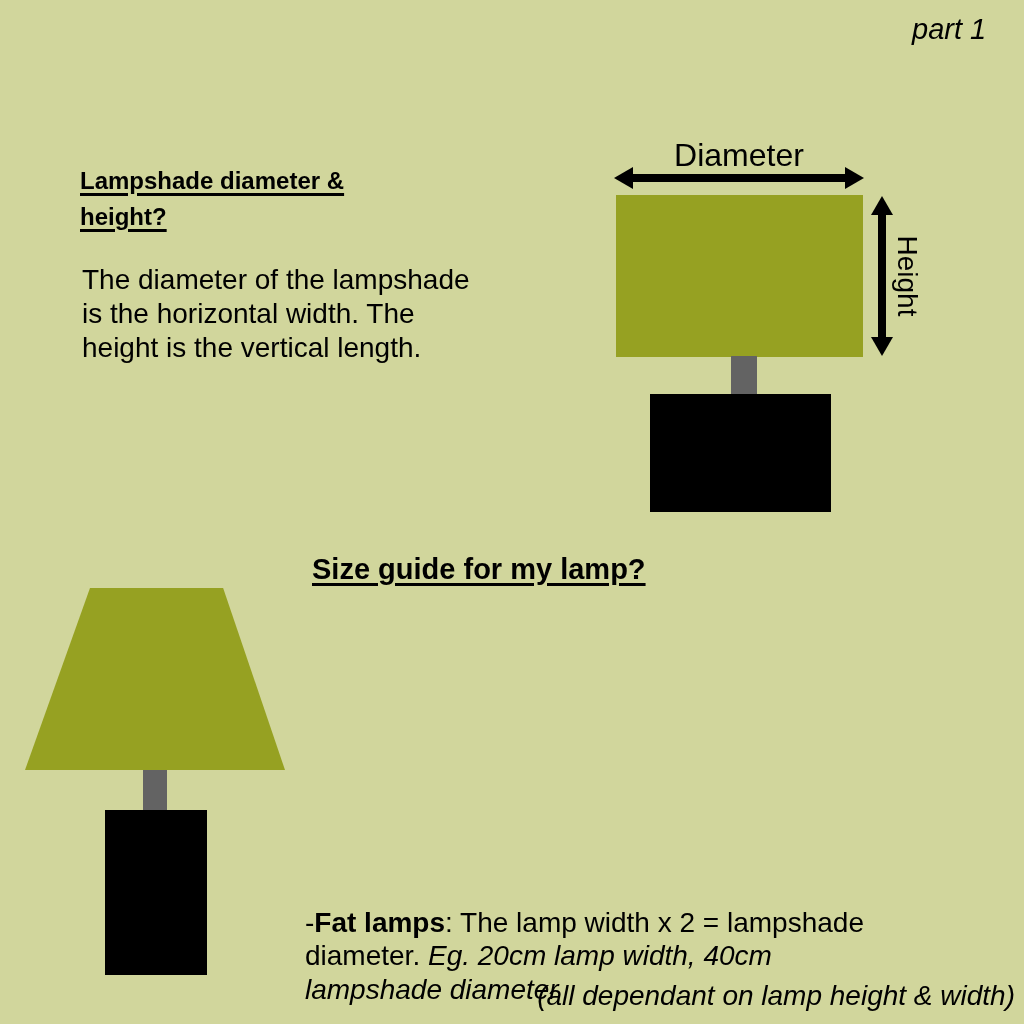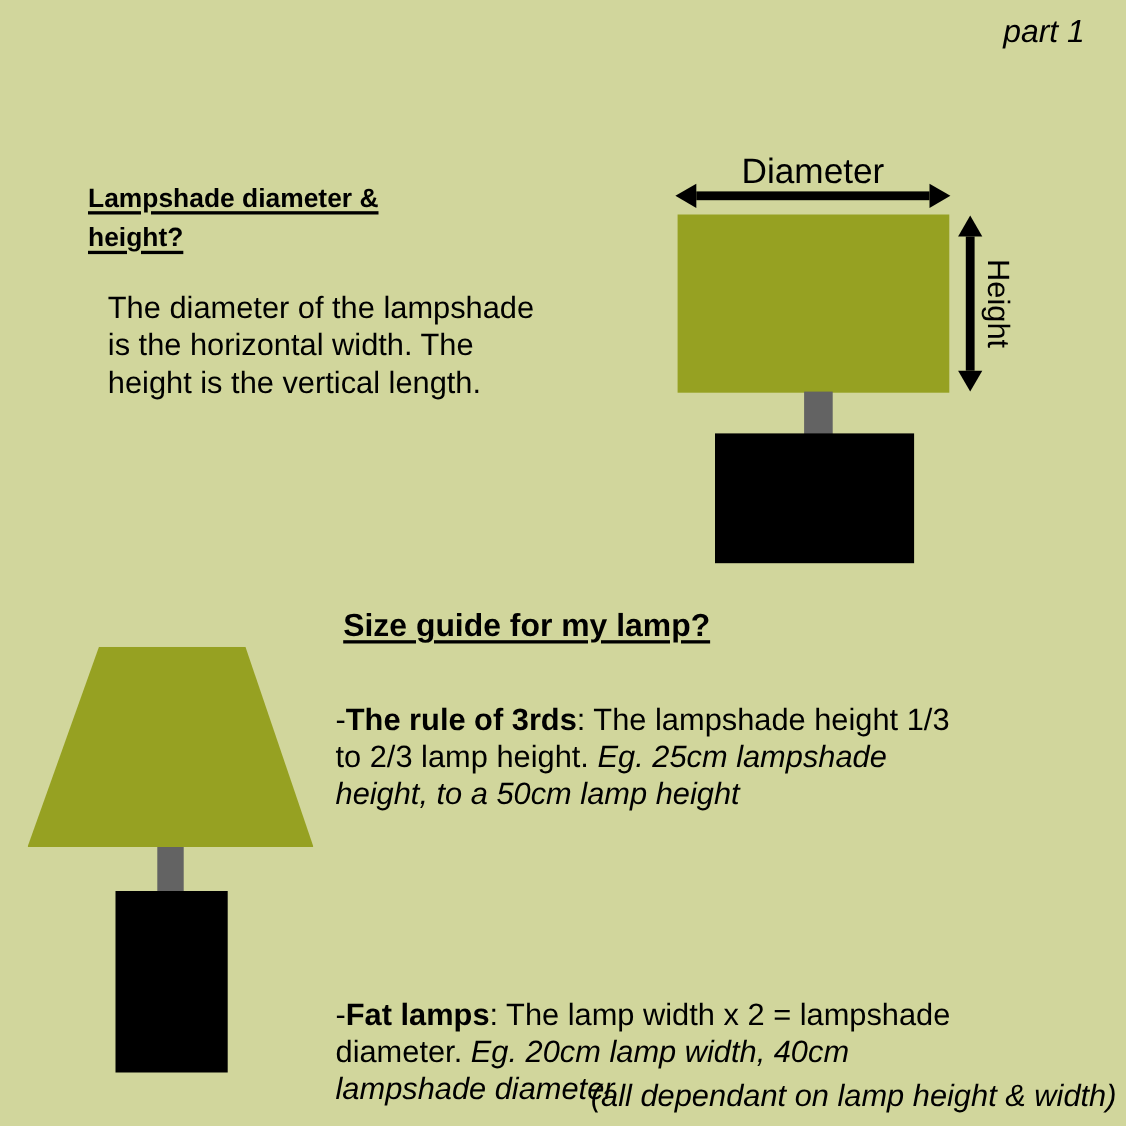--- a/index.html
+++ b/index.html
@@ -22,21 +22,21 @@
     font-size:29px; font-weight:normal; font-style:italic;
   }
 
   
   .intro-heading {
     position:absolute; left:80px; top:163px; margin:0;
     font-size:24px; line-height:36px; font-weight:bold;
     text-decoration:underline; text-decoration-thickness:3px; text-underline-offset:4px;
   }
   .para { position:absolute; left:82px; margin:0; font-size:28px; line-height:34px; }
-  .para-1 { top:263px;margin-left:16px; }
+  .para-1 { top:263px; }
   .para-2 { top:398px; }
 
   
   .diameter-label { position:absolute; left:614px; top:137px; width:250px; text-align:center; font-size:32px; }
   .arrow-h { position:absolute; left:614px; top:167px; width:250px; height:22px; display:flex; align-items:center; }
   .arrow-h .head-left  { width:0; height:0; border-top:11px solid transparent; border-bottom:11px solid transparent; border-right:19px solid #000; }
   .arrow-h .shaft      { flex:1; height:8px; background:#000; }
   .arrow-h .head-right { width:0; height:0; border-top:11px solid transparent; border-bottom:11px solid transparent; border-left:19px solid #000; }
 
   .shade-rect { position:absolute; left:616px; top:195px; width:247px; height:162px; background: var(--shade-green, #96a122); }
@@ -110,25 +110,20 @@
     <span class="head-bottom"></span>
   </div>
   <div class="height-label">Height</div>
 
   <div class="shade-trap"></div>
   <div class="stem stem-left"></div>
   <div class="base base-left"></div>
 
   <h2 class="size-heading">Size guide for my lamp?</h2>
 
-  <p class="rule rule-1 pre">
-    <span>-</span><b>The rule of 3rds</b><span>: The lampshade height 1/3
-to 2/3 lamp height. </span><i>Eg. 25cm lampshade
-height, to a 50cm lamp height</i>
-  </p>
 
 
   <p class="rule rule-3 pre">
     <span>-</span><b>Fat lamps</b><span>: The lamp width x 2 = lampshade
 diameter. </span><i>Eg. 20cm lamp width, 40cm
 lampshade diameter</i>
   </p>
 
   <p class="footnote">(all dependant on lamp height &amp; width)</p>
 

